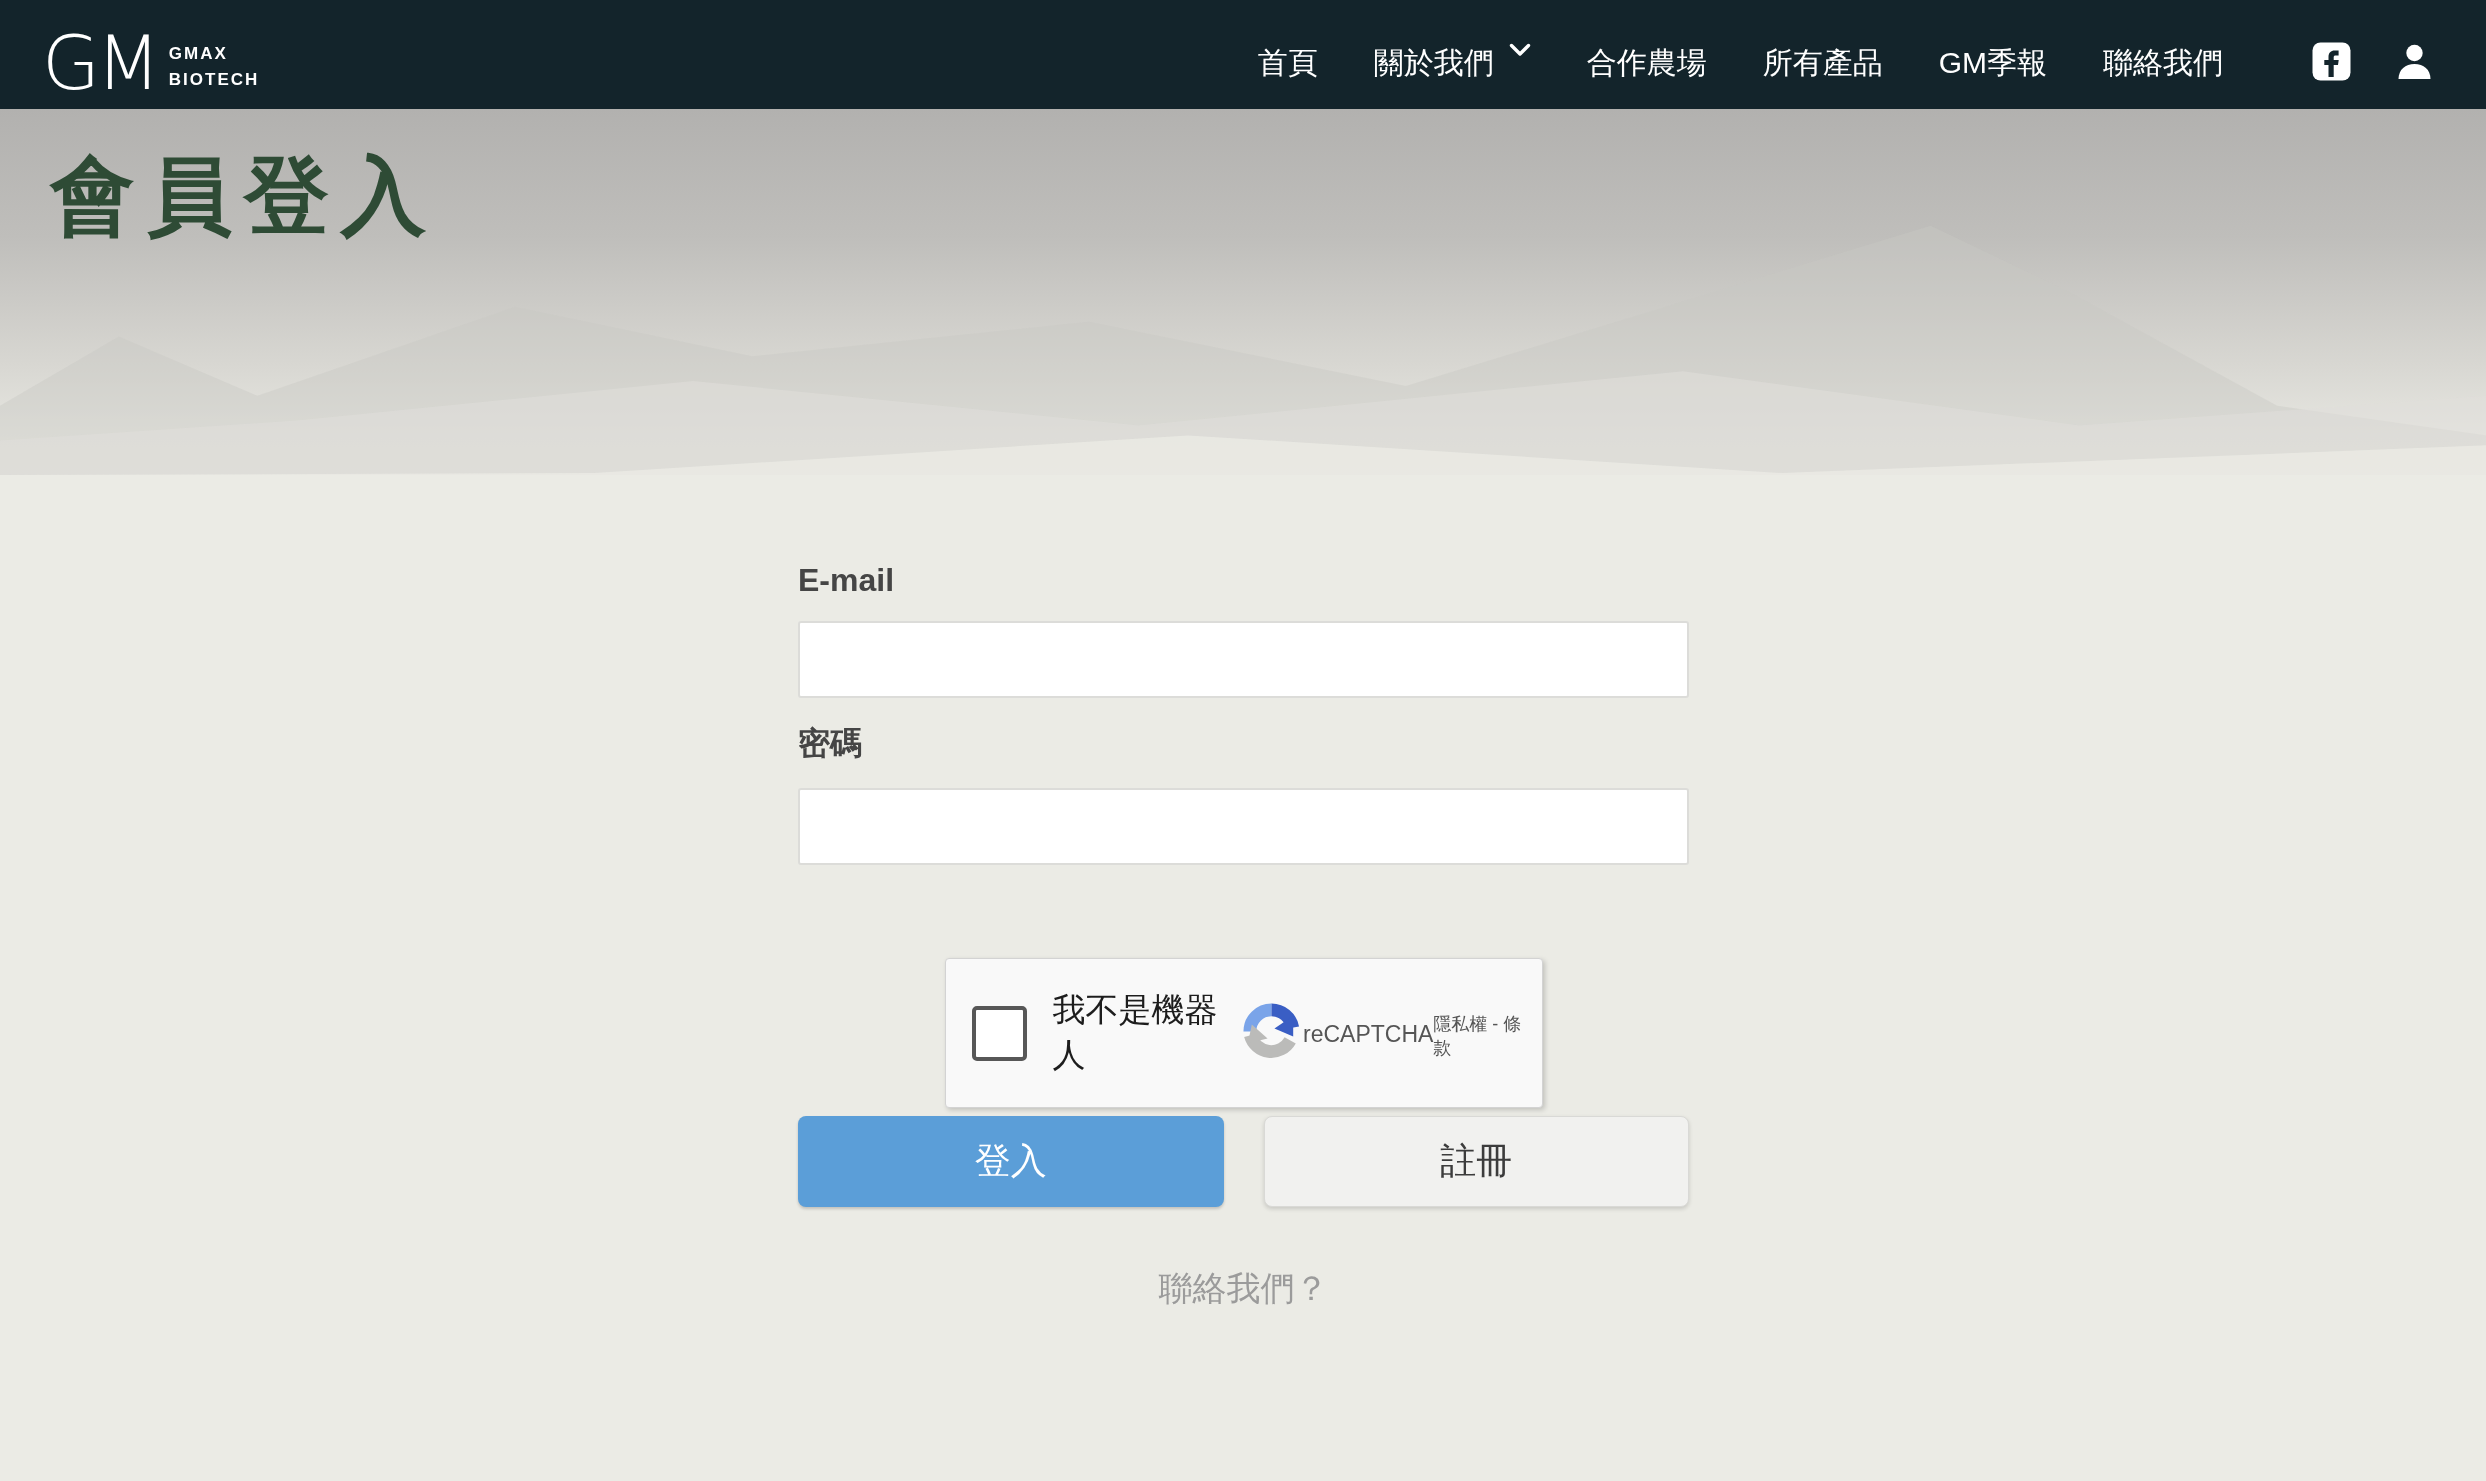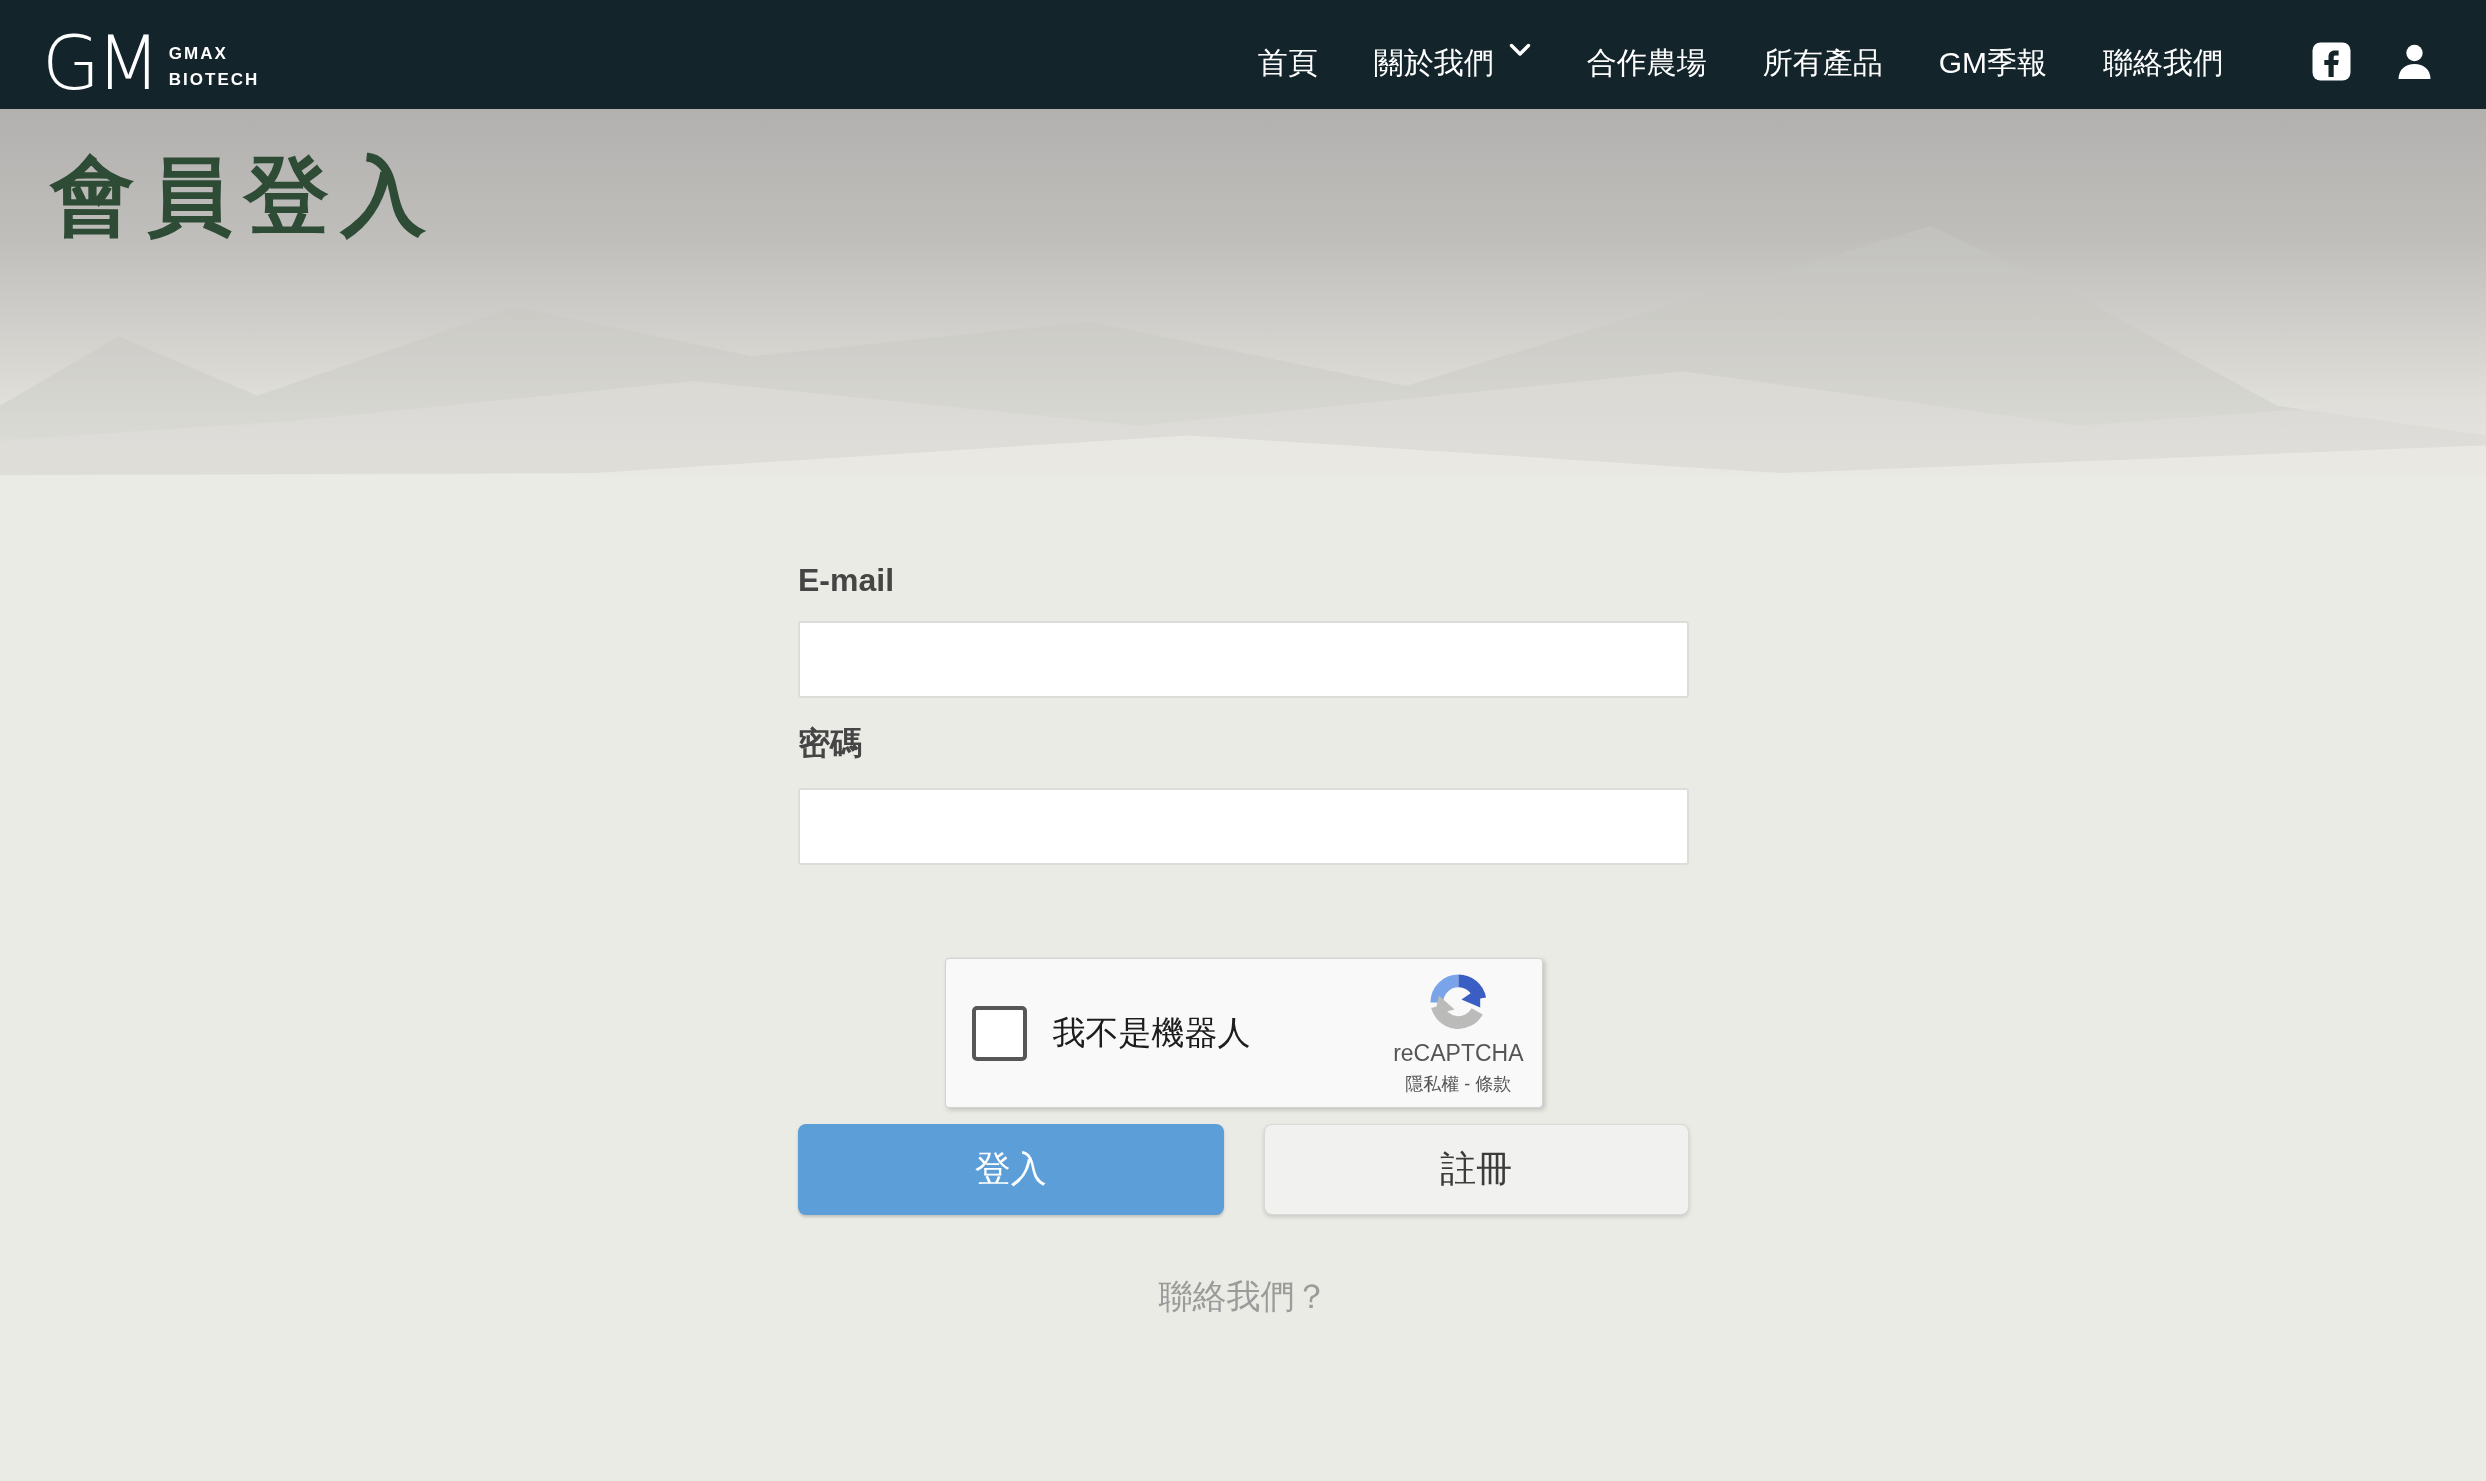--- a/index.html
+++ b/index.html
@@ -67,32 +67,32 @@
     width:598px; height:150px; margin:93px auto 0;
     background:#f9f9f9; border:1px solid #d3d3d3; border-radius:4px;
     box-shadow:2px 2px 5px rgba(0,0,0,0.18);
     display:flex; align-items:center; padding:0 18px 0 26px;
   }
   .rc-checkbox {
     width:55px; height:55px; flex:0 0 auto;
     background:#fff; border:4px solid #575757; border-radius:5px; cursor:pointer;
   }
   .rc-label { font-size:33px; color:#1d1d1d; margin-left:26px; }
-  .rc-right { margin-left:auto; display:flex; flex-direction:column; align-items:center; }
+  .rc-right { margin-left:auto; display:flex; flex-direction:row; align-items:center; }
   .rc-brand { font-size:23px; color:#555; margin-top:2px; }
   .rc-terms { font-size:18px; color:#555; margin-top:5px; cursor:pointer; }
 
   .remember { display:flex; align-items:center; margin-top:69px; }
   .remember-box {
     width:30px; height:36px; border:4px solid #a7a7a7; border-radius:5px;
     background:transparent; cursor:pointer; flex:0 0 auto;
   }
   .remember-label { font-size:32px; color:#8a8a8a; margin-left:36px; cursor:default; }
 
-  .buttons { display:flex; gap:40px; margin-top:16px; }
+  .buttons { display:flex; gap:40px; margin-top:8px; }
   .btn {
     width:426px; height:91px; border-radius:8px; border:none;
     font-family:"Liberation Sans", sans-serif;
     font-size:36px; display:flex; align-items:center; justify-content:center;
     cursor:pointer;
   }
   .btn-login { background:#5b9ed8; color:#fff; box-shadow:0 2px 3px rgba(0,0,0,0.18); }
   .btn-register {
     background:#f1f1ef; color:#3c3c3c;
     border:1px solid #d9d9d6; box-shadow:0 2px 4px rgba(0,0,0,0.15);

